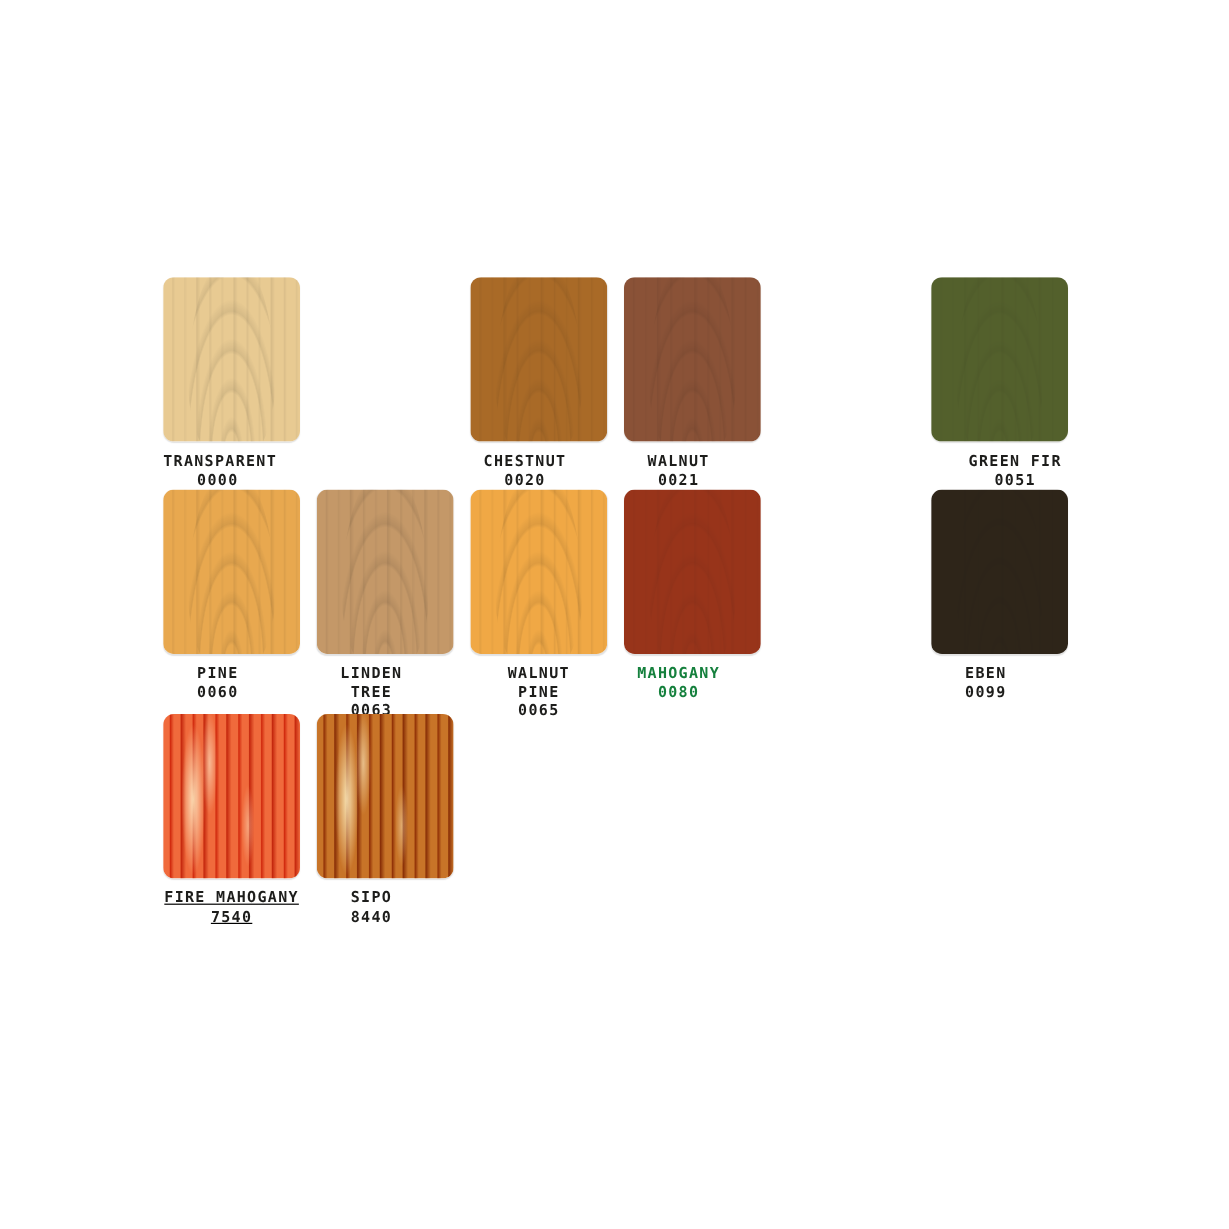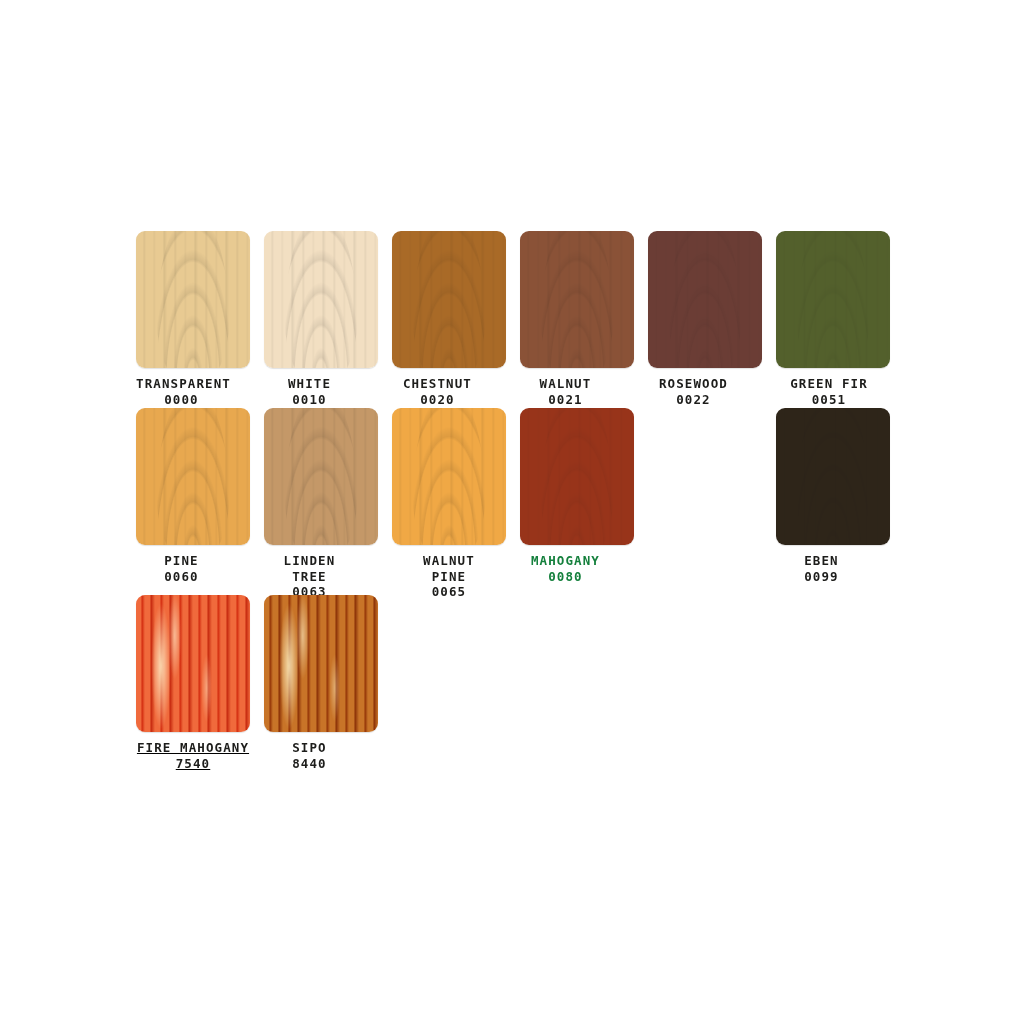--- a/index.html
+++ b/index.html
@@ -103,31 +103,20 @@
       <div class="chip" style="width: 114px; height: 137px;">
         <div class="base" style="background: rgb(232, 202, 146);"></div>
         <div class="grain-arc" style="background: repeating-radial-gradient(46px 150px at 50% 96%, rgba(0, 0, 0, 0) 0px, rgba(0, 0, 0, 0) 6px, rgba(0, 0, 0, 0.075) 7px, rgba(0, 0, 0, 0) 10px);"></div>
         <div class="grain-v" style="background: repeating-linear-gradient(90deg, rgba(0, 0, 0, 0) 0px, rgba(0, 0, 0, 0) 7px, rgba(0, 0, 0, 0.055) 8px, rgba(0, 0, 0, 0) 10px, rgba(0, 0, 0, 0) 17px, rgba(0, 0, 0, 0.035) 18px, rgba(0, 0, 0, 0) 20px, rgba(0, 0, 0, 0) 27px, rgba(0, 0, 0, 0.07) 28px, rgba(0, 0, 0, 0) 31px);"></div>
       </div>
       <div class="caption" style="color: rgb(29, 29, 27);">
         <span class="name">TRANSPARENT</span>
         <span class="code">0000</span>
       </div>
     </div>
-    <div class="swatch-cell" style="left: 264px; top: 231px;">
-      <div class="chip" style="width: 114px; height: 137px;">
-        <div class="base" style="background: rgb(242, 223, 194);"></div>
-        <div class="grain-arc" style="background: repeating-radial-gradient(46px 150px at 50% 96%, rgba(0, 0, 0, 0) 0px, rgba(0, 0, 0, 0) 6px, rgba(0, 0, 0, 0.075) 7px, rgba(0, 0, 0, 0) 10px);"></div>
-        <div class="grain-v" style="background: repeating-linear-gradient(90deg, rgba(0, 0, 0, 0) 0px, rgba(0, 0, 0, 0) 7px, rgba(0, 0, 0, 0.055) 8px, rgba(0, 0, 0, 0) 10px, rgba(0, 0, 0, 0) 17px, rgba(0, 0, 0, 0.035) 18px, rgba(0, 0, 0, 0) 20px, rgba(0, 0, 0, 0) 27px, rgba(0, 0, 0, 0.07) 28px, rgba(0, 0, 0, 0) 31px);"></div>
-      </div>
-      <div class="caption" style="color: rgb(29, 29, 27);">
-        <span class="name">WHITE</span>
-        <span class="code">0010</span>
-      </div>
-    </div>
     <div class="swatch-cell" style="left: 392px; top: 231px;">
       <div class="chip" style="width: 114px; height: 137px;">
         <div class="base" style="background: rgb(169, 106, 39);"></div>
         <div class="grain-arc" style="background: repeating-radial-gradient(46px 150px at 50% 96%, rgba(0, 0, 0, 0) 0px, rgba(0, 0, 0, 0) 6px, rgba(0, 0, 0, 0.055) 7px, rgba(0, 0, 0, 0) 10px);"></div>
         <div class="grain-v" style="background: repeating-linear-gradient(90deg, rgba(0, 0, 0, 0) 0px, rgba(0, 0, 0, 0) 7px, rgba(0, 0, 0, 0.04) 8px, rgba(0, 0, 0, 0) 10px, rgba(0, 0, 0, 0) 17px, rgba(0, 0, 0, 0.024) 18px, rgba(0, 0, 0, 0) 20px, rgba(0, 0, 0, 0) 27px, rgba(0, 0, 0, 0.05) 28px, rgba(0, 0, 0, 0) 31px);"></div>
       </div>
       <div class="caption" style="color: rgb(29, 29, 27);">
         <span class="name">CHESTNUT</span>
         <span class="code">0020</span>
       </div>
@@ -136,38 +125,27 @@
       <div class="chip" style="width: 114px; height: 137px;">
         <div class="base" style="background: rgb(138, 82, 55);"></div>
         <div class="grain-arc" style="background: repeating-radial-gradient(46px 150px at 50% 96%, rgba(0, 0, 0, 0) 0px, rgba(0, 0, 0, 0) 6px, rgba(0, 0, 0, 0.055) 7px, rgba(0, 0, 0, 0) 10px);"></div>
         <div class="grain-v" style="background: repeating-linear-gradient(90deg, rgba(0, 0, 0, 0) 0px, rgba(0, 0, 0, 0) 7px, rgba(0, 0, 0, 0.04) 8px, rgba(0, 0, 0, 0) 10px, rgba(0, 0, 0, 0) 17px, rgba(0, 0, 0, 0.024) 18px, rgba(0, 0, 0, 0) 20px, rgba(0, 0, 0, 0) 27px, rgba(0, 0, 0, 0.05) 28px, rgba(0, 0, 0, 0) 31px);"></div>
       </div>
       <div class="caption" style="color: rgb(29, 29, 27);">
         <span class="name">WALNUT</span>
         <span class="code">0021</span>
       </div>
     </div>
-    <div class="swatch-cell" style="left: 648px; top: 231px;">
-      <div class="chip" style="width: 114px; height: 137px;">
-        <div class="base" style="background: rgb(107, 61, 53);"></div>
-        <div class="grain-arc" style="background: repeating-radial-gradient(46px 150px at 50% 96%, rgba(0, 0, 0, 0) 0px, rgba(0, 0, 0, 0) 6px, rgba(0, 0, 0, 0.035) 7px, rgba(0, 0, 0, 0) 10px);"></div>
-        <div class="grain-v" style="background: repeating-linear-gradient(90deg, rgba(0, 0, 0, 0) 0px, rgba(0, 0, 0, 0) 7px, rgba(0, 0, 0, 0.024) 8px, rgba(0, 0, 0, 0) 10px, rgba(0, 0, 0, 0) 17px, rgba(0, 0, 0, 0.016) 18px, rgba(0, 0, 0, 0) 20px, rgba(0, 0, 0, 0) 27px, rgba(0, 0, 0, 0.03) 28px, rgba(0, 0, 0, 0) 31px);"></div>
-      </div>
-      <div class="caption" style="color: rgb(29, 29, 27);">
-        <span class="name">ROSEWOOD</span>
-        <span class="code">0022</span>
-      </div>
-    </div>
     <div class="swatch-cell" style="left: 776px; top: 231px;">
       <div class="chip" style="width: 114px; height: 137px;">
         <div class="base" style="background: rgb(83, 96, 44);"></div>
         <div class="grain-arc" style="background: repeating-radial-gradient(46px 150px at 50% 96%, rgba(0, 0, 0, 0) 0px, rgba(0, 0, 0, 0) 6px, rgba(0, 0, 0, 0.035) 7px, rgba(0, 0, 0, 0) 10px);"></div>
         <div class="grain-v" style="background: repeating-linear-gradient(90deg, rgba(0, 0, 0, 0) 0px, rgba(0, 0, 0, 0) 7px, rgba(0, 0, 0, 0.024) 8px, rgba(0, 0, 0, 0) 10px, rgba(0, 0, 0, 0) 17px, rgba(0, 0, 0, 0.016) 18px, rgba(0, 0, 0, 0) 20px, rgba(0, 0, 0, 0) 27px, rgba(0, 0, 0, 0.03) 28px, rgba(0, 0, 0, 0) 31px);"></div>
       </div>
-      <div class="caption" style="width: 92px; margin-left: 7px; color: rgb(29, 29, 27);">
+      <div class="caption" style="width: 92px; margin-left: 24px; color: rgb(29, 29, 27);">
         <span class="name">GREEN FIR</span>
         <span class="code">0051</span>
       </div>
     </div>
     <div class="swatch-cell" style="left: 136px; top: 408px;">
       <div class="chip" style="width: 114px; height: 137px;">
         <div class="base" style="background: rgb(232, 168, 79);"></div>
         <div class="grain-arc" style="background: repeating-radial-gradient(46px 150px at 50% 96%, rgba(0, 0, 0, 0) 0px, rgba(0, 0, 0, 0) 6px, rgba(0, 0, 0, 0.075) 7px, rgba(0, 0, 0, 0) 10px);"></div>
         <div class="grain-v" style="background: repeating-linear-gradient(90deg, rgba(0, 0, 0, 0) 0px, rgba(0, 0, 0, 0) 7px, rgba(0, 0, 0, 0.055) 8px, rgba(0, 0, 0, 0) 10px, rgba(0, 0, 0, 0) 17px, rgba(0, 0, 0, 0.035) 18px, rgba(0, 0, 0, 0) 20px, rgba(0, 0, 0, 0) 27px, rgba(0, 0, 0, 0.07) 28px, rgba(0, 0, 0, 0) 31px);"></div>
       </div>

